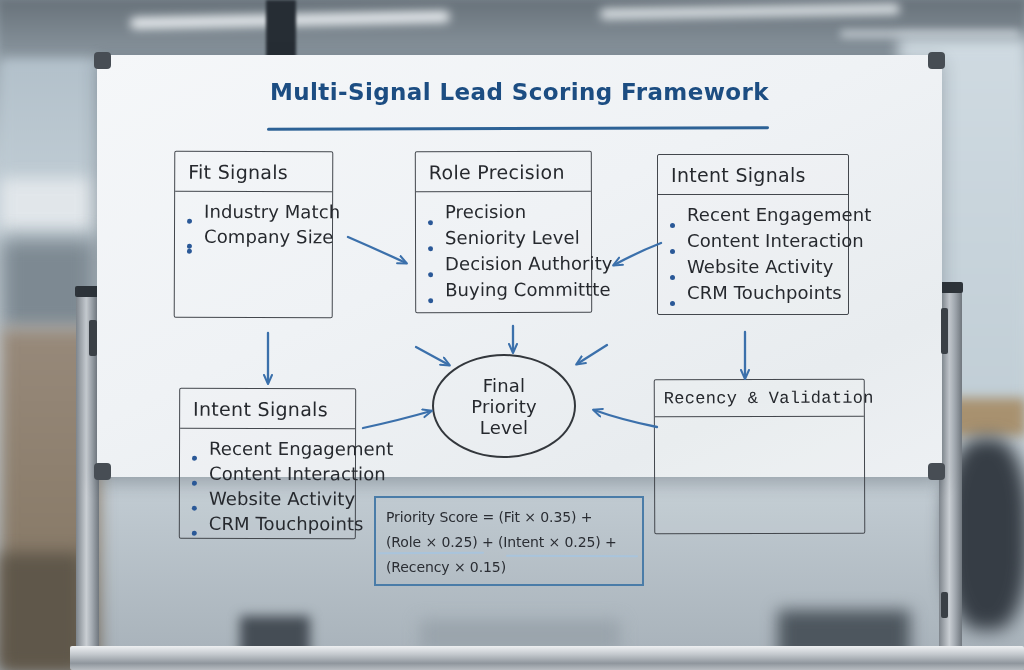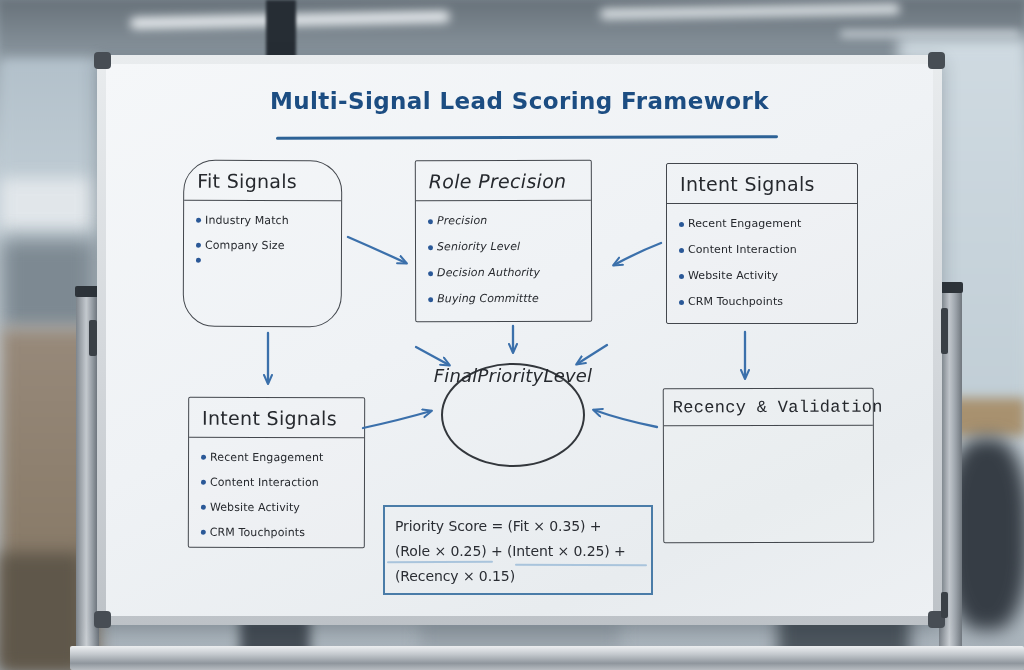--- a/index.html
+++ b/index.html
@@ -28,48 +28,48 @@
   .post-left{left:76px;top:295px;height:375px;}
   .post-right{left:939px;top:291px;height:379px;}
   .post-cap{position:absolute;left:-1px;top:-9px;width:25px;height:11px;background:#2e343a;border-radius:2px;}
   .hinge{position:absolute;background:#3a4046;border-radius:2px;z-index:3;}
   .hinge-l1{left:89px;top:320px;width:8px;height:36px;}
   .hinge-r1{left:941px;top:308px;width:7px;height:46px;}
   .hinge-r2{left:941px;top:592px;width:7px;height:26px;}
   .rail{position:absolute;left:70px;right:0;top:646px;height:24px;z-index:1;border-radius:2px;
     background:linear-gradient(180deg,#eef0f2 0%,#c3c8cd 35%,#8f969d 72%,#b7bcc1 100%);}
 
-  .board{position:absolute;left:97px;top:55px;width:845px;height:570px;box-sizing:border-box;padding:9px;z-index:2;
+  .board{position:absolute;left:97px;top:55px;width:845px;height:422px;box-sizing:border-box;z-index:2;
     background:linear-gradient(180deg,#e9ecee 0%,#d3d7db 55%,#bdc2c7 100%);border-radius:3px;
     box-shadow:0 6px 18px rgba(30,40,50,.28);}
   .cap{position:absolute;width:17px;height:17px;background:#474d54;border-radius:4px;z-index:4;}
   .cap-tl{left:-3px;top:-3px}.cap-tr{right:-3px;top:-3px}.cap-bl{left:-3px;bottom:-3px}.cap-br{right:-3px;bottom:-3px}
   .surface{position:relative;width:100%;height:100%;
     background:linear-gradient(155deg,#f5f7f9 0%,#eff2f5 45%,#e8ecef 80%,#edf0f3 100%);}
 
   .board-title{position:absolute;left:0;right:0;top:24px;text-align:center;
     font-size:23px;font-weight:bold;color:#1c4d82;letter-spacing:.4px;}
   .title-underline{position:absolute;left:170px;top:72px;width:502px;height:3px;background:#2d6296;border-radius:2px;transform:rotate(-.2deg);}
 
   .panel{position:absolute;border:1.5px solid #43474d;border-radius:2px;box-sizing:border-box;background:rgba(255,255,255,.06);}
   .panel-title{font-size:19px;color:#26292e;padding:9px 4px 8px 13px;border-bottom:1.5px solid #43474d;letter-spacing:.3px;white-space:nowrap;}
   .panel-title.tight{font-size:17px;padding-left:9px;}
   .panel-items{list-style:none;margin:7px 0 0;padding:0 4px 0 12px;}
-  .panel-items li{display:flex;align-items:center;gap:4px;font-size:11px;color:#26292e;line-height:26px;letter-spacing:.1px;white-space:nowrap;}
+  .panel-items li{display:flex;align-items:flex-end;gap:12px;font-size:18px;color:#26292e;line-height:26px;letter-spacing:.1px;white-space:nowrap;}
   .dot{width:5px;height:5px;border-radius:50%;background:#2a5897;flex:0 0 auto;}
 
-  #p-fit{left:77px;top:96px;width:159px;height:167px;transform:rotate(.2deg);border-radius:32px;}
-  #p-role{left:309px;top:96px;width:177px;height:162px;transform:rotate(-.15deg);font-style:italic;}
+  #p-fit{left:77px;top:96px;width:159px;height:167px;transform:rotate(.2deg);}
+  #p-role{left:318px;top:96px;width:177px;height:162px;transform:rotate(-.15deg);}
   #p-intent-top{left:560px;top:99px;width:192px;height:161px;}
   #p-intent-bot{left:82px;top:333px;width:177px;height:151px;transform:rotate(.15deg);}
   #p-recency{left:557px;top:324px;width:211px;height:155px;transform:rotate(-.2deg);font-family:Liberation Mono, monospace;}
   #p-fit .panel-items li,#p-intent-bot .panel-items li,#p-recency .panel-items li{line-height:25px;}
 
   .oval{position:absolute;left:335px;top:299px;width:140px;height:100px;border:2.5px solid #33373c;border-radius:50%;
-    display:flex;flex-direction:row;align-items:flex-start;justify-content:center;font-style:italic;}
+    display:flex;flex-direction:column;align-items:center;justify-content:center;}
   .oval-line{font-size:18px;line-height:21px;color:#26292e;letter-spacing:.2px;}
 
   .formula{position:absolute;left:277px;top:441px;width:270px;height:90px;border:2px solid #4a7ca8;border-radius:0;
     box-sizing:border-box;padding:7px 10px;}
   .f-line{font-size:14px;line-height:25px;color:#2a2d33;white-space:nowrap;letter-spacing:-.1px;}
   .f-underline{position:absolute;height:2px;background:#a9c4dc;border-radius:1px;}
   .f-u1{left:2px;top:54px;width:106px;transform:rotate(-.4deg);}
   .f-u2{left:130px;top:57px;width:132px;transform:rotate(.3deg);}
 
   .arrows{position:absolute;left:0;top:0;width:1024px;height:670px;z-index:3;pointer-events:none;}

